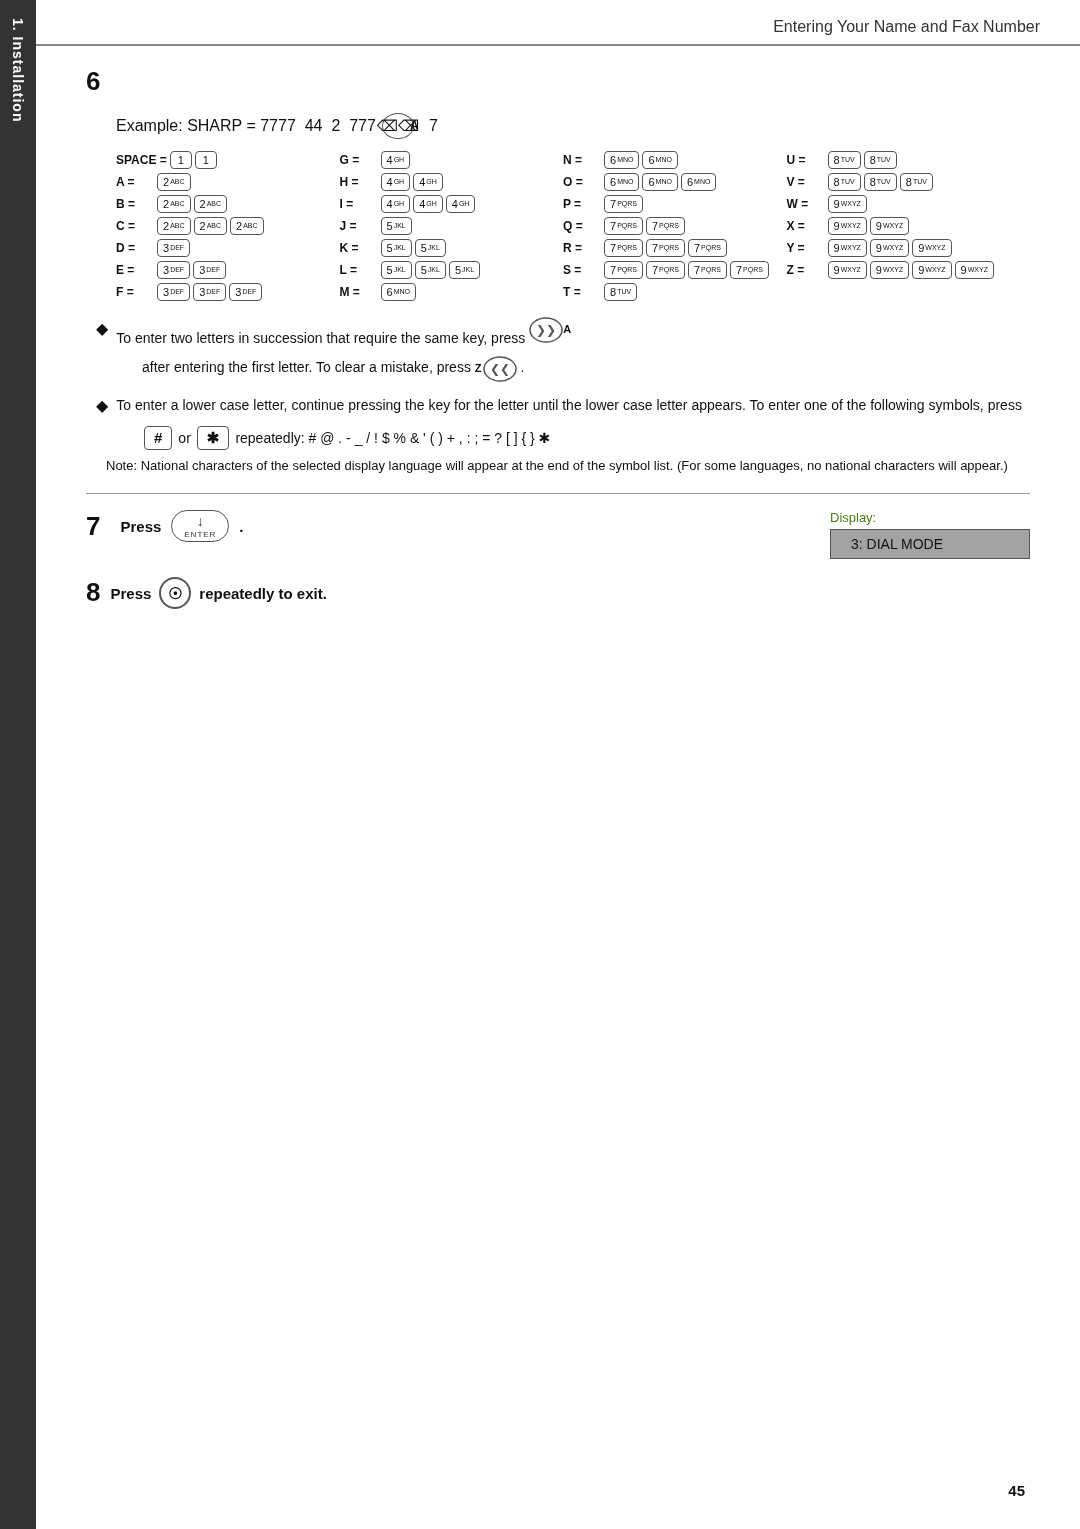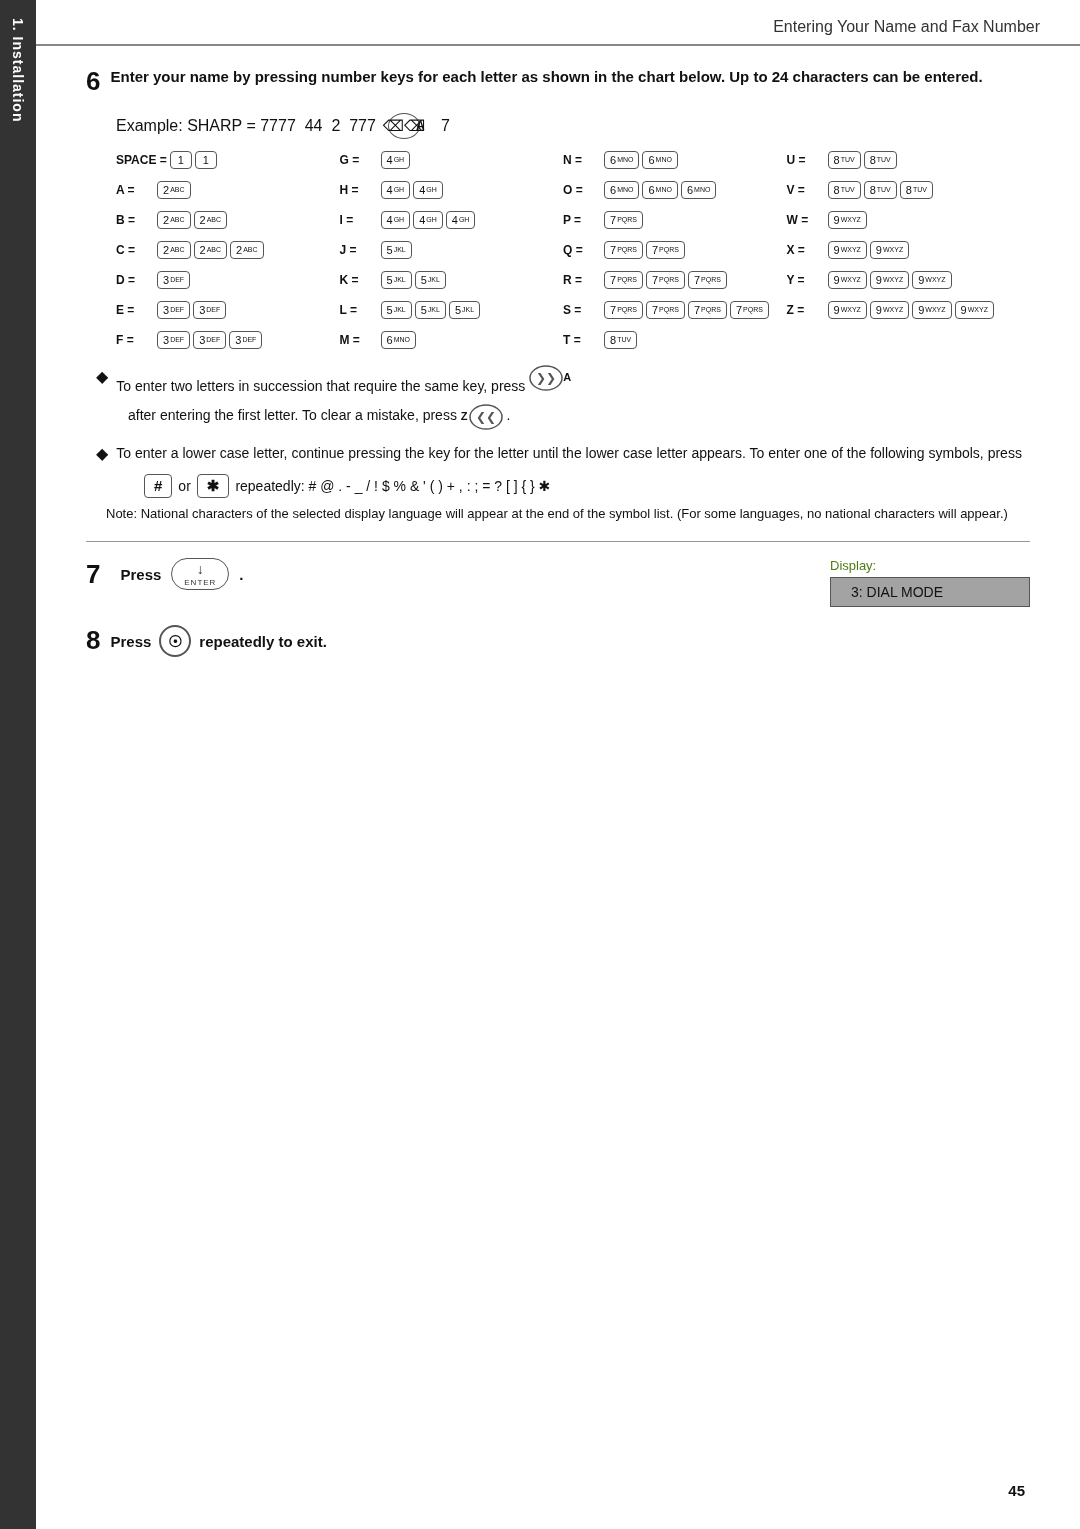--- a/index.html
+++ b/index.html
@@ -77,21 +77,21 @@
       font-size: 15px;
       font-weight: bold;
       line-height: 1.5;
     }
 
     .example-line {
       font-size: 16px;
       margin: 16px 0 12px 30px;
       display: flex;
       align-items: center;
-      gap: 12px;
+      gap: 6px;
     }
 
     .key-btn {
       display: inline-flex;
       align-items: center;
       justify-content: center;
       border: 1.5px solid #555;
       border-radius: 4px;
       padding: 1px 5px;
       font-size: 11px;
@@ -105,21 +105,21 @@
 
     .key-btn .sub {
       font-size: 7px;
       vertical-align: super;
       margin-left: 1px;
     }
 
     .char-table {
       display: grid;
       grid-template-columns: repeat(4, 1fr);
-      gap: 12px 10px;
+      gap: 4px 10px;
       margin: 8px 30px 16px 30px;
     }
 
     .char-row {
       display: flex;
       align-items: center;
       gap: 3px;
       font-size: 13px;
       flex-wrap: wrap;
     }
@@ -255,21 +255,20 @@
   <div class="main-content">
 
     <div class="header-row">
       <span class="header-title">Entering Your Name and Fax Number</span>
     </div>
 
     <div class="content-area">
 
       <div class="step-block">
         <span class="step-number">6</span>
-        <span class="step-text">Enter your name by pressing number keys for each letter as shown in the chart below. Up to 24 characters can be entered.</span>
       </div>
 
       <div class="example-line">
         <span>Example: SHARP = 7777&nbsp;&nbsp;44&nbsp;&nbsp;2&nbsp;&nbsp;777</span>
 
         <span class="inline-arrow">
           <span class="arrow-outer">⌫⌫</span>
           <span class="arrow-letter">A</span>
         </span>
         <span>&nbsp;7</span>
@@ -431,21 +430,21 @@
           To enter two letters in succession that require the same key, press
           <span class="inline-arrow">
             <svg width="34" height="26" viewBox="0 0 34 26" style="display:inline-block;vertical-align:middle;">
               <ellipse cx="17" cy="13" rx="16" ry="12" fill="none" stroke="#555" stroke-width="1.5"></ellipse>
               <text x="17" y="17" font-size="12" text-anchor="middle" fill="#555">❯❯</text>
             </svg>
             <sup style="font-weight:bold;font-size:11px;">A</sup>
           </span>
         </span>
       </div>
-      <div style="margin-left: 42px; margin-top: -4px; margin-bottom: 12px;">
+      <div style="margin-left: 56px; margin-top: -4px; margin-bottom: 12px;">
         <span class="bullet-text">
           after entering the first letter. To clear a mistake, press
           <span style="position:relative;display:inline-flex;align-items:center;gap:0px;">
             <sup style="font-weight:bold;font-size:11px;margin-right:1px;">Z</sup>
             <svg width="34" height="26" viewBox="0 0 34 26" style="display:inline-block;vertical-align:middle;">
               <ellipse cx="17" cy="13" rx="16" ry="12" fill="none" stroke="#555" stroke-width="1.5"></ellipse>
               <text x="17" y="17" font-size="12" text-anchor="middle" fill="#555">❮❮</text>
             </svg>
           </span>
           .

